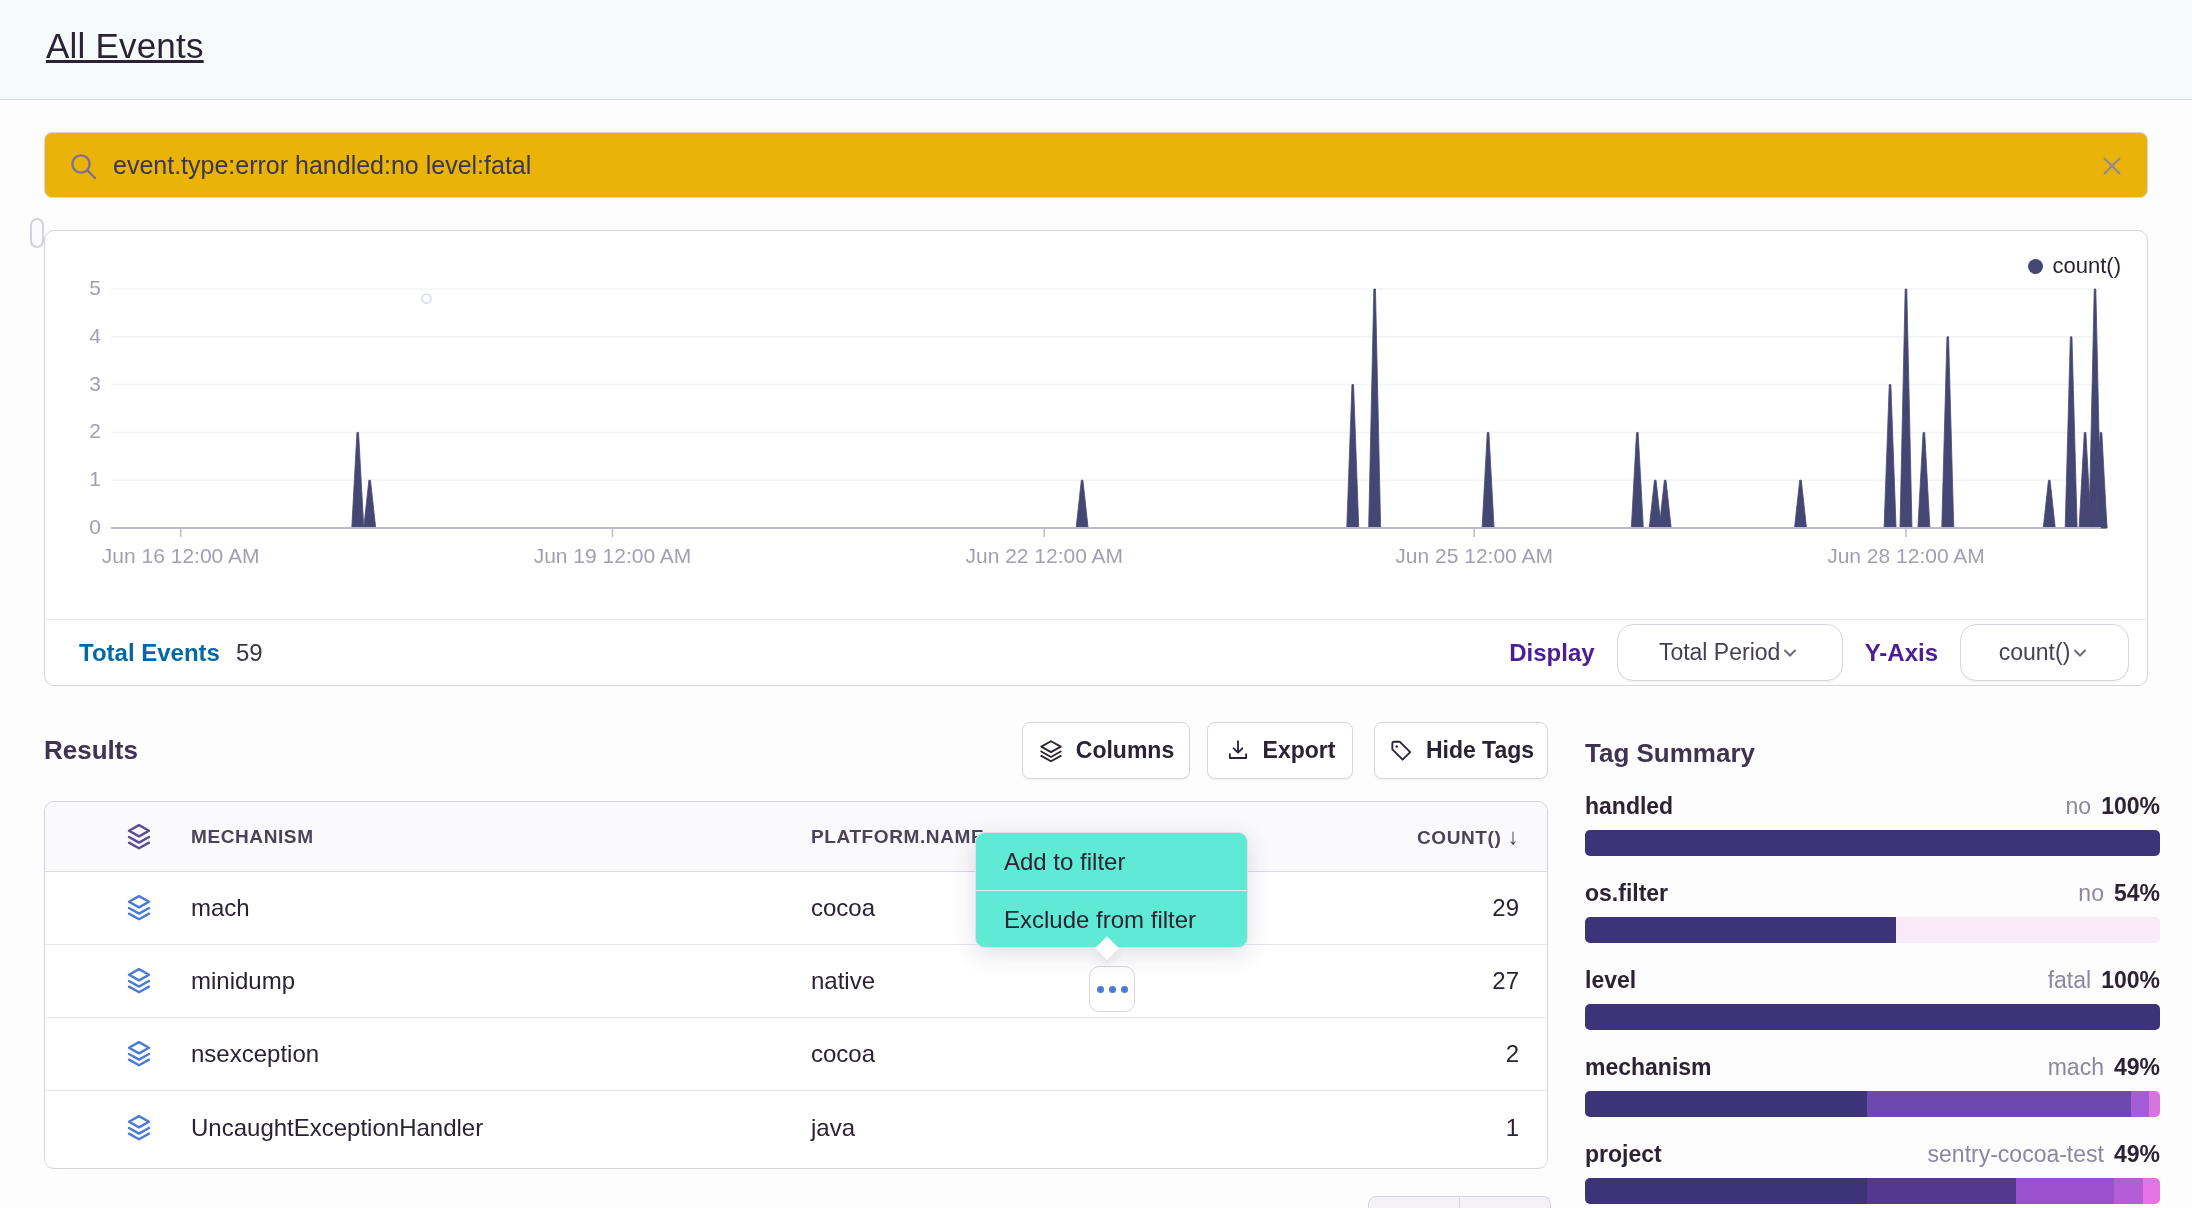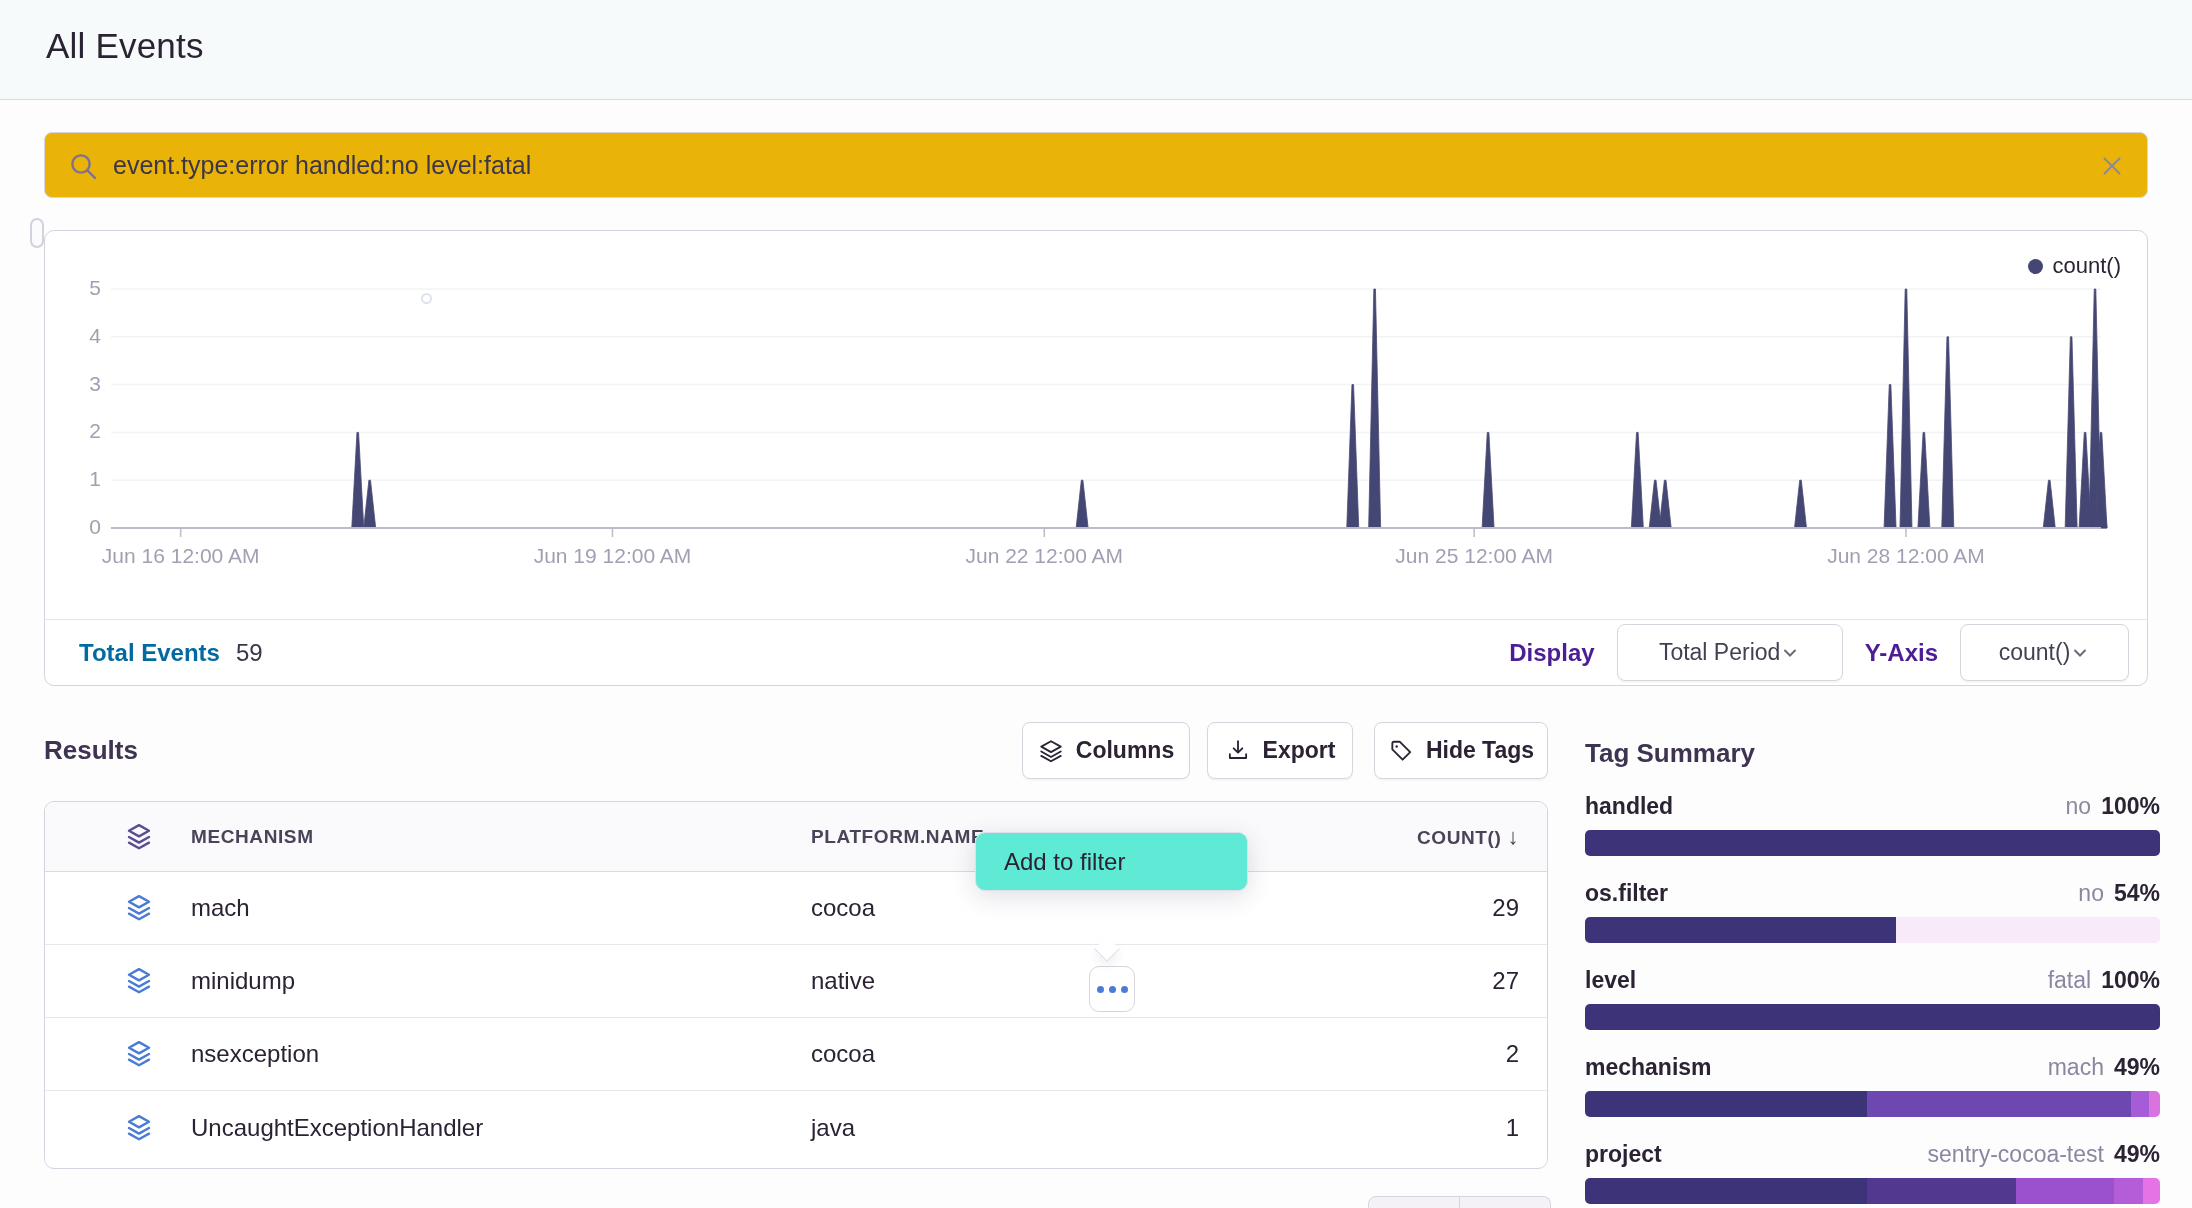--- a/index.html
+++ b/index.html
@@ -4,21 +4,21 @@
 <style>
   * { box-sizing: border-box; margin: 0; padding: 0; }
   html,body { background:#fdfdfe; }
   body { font-family: "Liberation Sans", sans-serif; color:#2b2233; }
   .app { position:relative; width:2192px; height:1208px; overflow:hidden; background:#fdfdfe; }
 
   
   .page-header { position:absolute; left:0; top:0; width:2192px; height:100px;
     background:#f6fafa; border-bottom:1px solid #dcd9e2; }
   .page-title { position:absolute; left:46px; top:26px; font-size:35px; font-weight:500;
-    color:#2b2233; letter-spacing:.2px; }
+    color:#2b2233; letter-spacing:.2px;text-decoration:underline; }
 
   
   .search-bar { position:absolute; left:44px; top:132px; width:2104px; height:66px;
     background:#eab308; border:1px solid #d9d4df; border-radius:8px; }
   .search-icon { position:absolute; left:22px; top:17px; width:32px; height:32px; }
   .search-text { position:absolute; left:68px; top:0; height:64px; line-height:64px;
     font-size:25px; color:#3d3549; border:none; outline:none; background:transparent; width:1960px; }
   .search-clear { position:absolute; right:14px; top:12px; width:42px; height:42px;
     display:flex; align-items:center; justify-content:center; cursor:pointer; }
 
@@ -35,21 +35,21 @@
   .x-label { position:absolute; width:220px; text-align:center; font-size:21px; color:#a49eb2; top:313px; }
   .chart-svg { position:absolute; left:66px; top:50px; }
   .chart-marker { position:absolute; left:376px; top:62px; width:11px; height:11px;
     border:2px solid #dde3ec; border-radius:50%; background:#fff; }
   .chart-footer { position:absolute; left:0; right:0; bottom:0; height:66px;
     border-top:1px solid #e7e4ec; display:flex; align-items:center; }
   .total-label { font-weight:bold; font-size:24px; margin-left:34px; color:#0369a1; }
   .total-value { font-size:24px; margin-left:16px; color:#3d3549; }
   .footer-right { position:absolute; right:18px; display:flex; align-items:center; gap:22px; }
   .ctl-label { font-weight:bold; font-size:24px; color:#4c1d95; }
-  .dropdown { height:57px; background:#fff; border:1px solid #d8d4de; border-radius:8px;
+  .dropdown { height:57px; background:#fff; border:1px solid #d8d4de; border-radius:16px;
     display:flex; align-items:center; justify-content:center; gap:0; font-size:23px;
     color:#453f52; cursor:pointer; box-shadow:0 2px 1px rgba(43,34,51,.04); }
   .dd-display { width:226px; } .dd-yaxis { width:169px; }
 
   
   .results-heading { position:absolute; left:44px; top:735px; font-size:26px; font-weight:bold; color:#3e3451; }
   .toolbar-btn { position:absolute; top:722px; height:57px; background:#fff; border:1px solid #d8d4de;
     border-radius:8px; display:flex; align-items:center; justify-content:center; gap:12px;
     font-size:23px; font-weight:bold; color:#2b2233; cursor:pointer; box-shadow:0 2px 1px rgba(43,34,51,.04); }
   .btn-columns { left:1022px; width:168px; }
@@ -297,20 +297,21 @@
           </span>
       <span class="c-mech">UncaughtExceptionHandler</span>
       <span class="c-plat">java</span>
       <span class="c-count">1</span>
         </div>
       </div>
   </div>
 
   <div class="context-menu">
     <div class="menu-item">Add to filter</div>
+    <div class="menu-item">Exclude from filter</div>
   </div>
   <div class="menu-caret"></div>
   <div class="dots-button">
       <i></i>
       <i></i>
       <i></i>
     </div>
 
   <div class="pagination">
     <div class="page-btn"></div>

